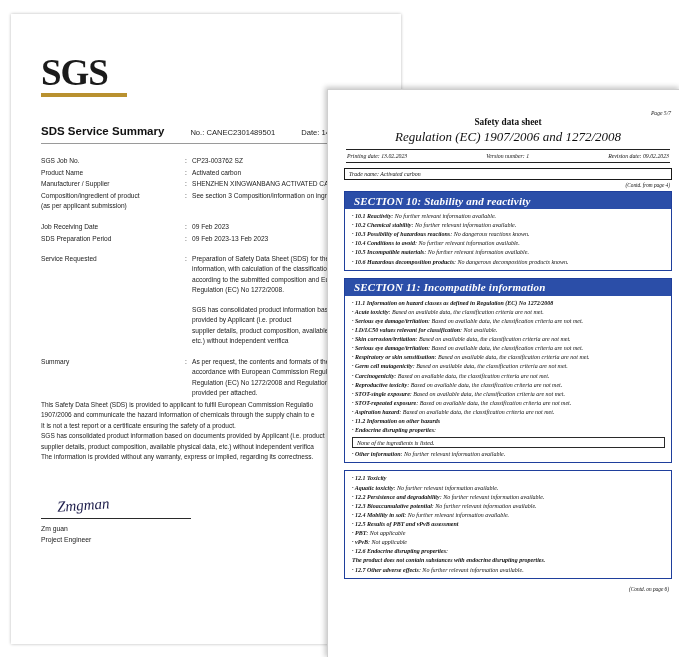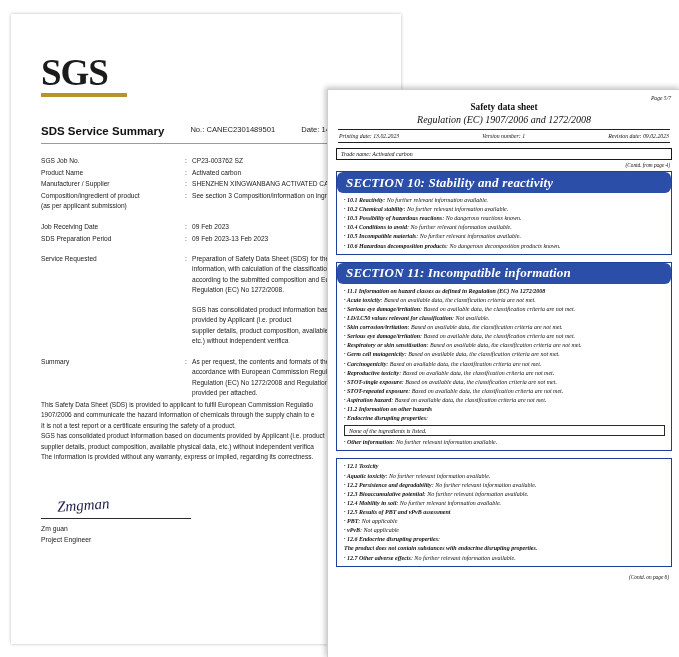--- a/index.html
+++ b/index.html
@@ -41,21 +41,21 @@
   }
   .sgs-underline {
     height: 4px;
     width: 86px;
     background: #b9912f;
     margin-top: 2px;
   }
   .sgs-title-row {
     margin-top: 28px;
     display: flex;
-    align-items: flex-start;
+    align-items: flex-end;
   }
   .sgs-title {
     font-size: 11.5px;
     font-weight: bold;
     color: #111;
     flex: 0 0 auto;
   }
   .sgs-meta {
     font-size: 7.6px;
     color: #222;
@@ -136,41 +136,42 @@
     top: 89px;
     width: 352px;
     height: 568px;
     background: #ffffff;
     border: 1px solid #cfcfcf;
     box-shadow: -2px -2px 5px rgba(0,0,0,0.22);
     overflow: hidden;
     font-family: "Liberation Serif", serif;
   }
   #front-doc .fd-inner {
-    padding: 6px 8px 4px 8px;
+    padding: 6px 8px 4px 16px;
     position: relative;
+    margin-top: 15px;
   }
   .page-num {
     position: absolute;
     right: 9px;
     top: 5px;
     font-size: 5.6px;
     font-style: italic;
     color: #222;
   }
   .fd-title {
     text-align: center;
     font-size: 9.3px;
     font-weight: bold;
     color: #111;
     margin-top: 6px;
   }
   .fd-sub {
     text-align: center;
-    font-size: 10px;
+    font-size: 13px;
     font-style: italic;
     color: #111;
     margin-top: 2px;
   }
   .fd-rule {
     height: 1px;
     background: #222;
     margin: 4px 2px 3px 2px;
   }
   .fd-dates {
@@ -203,26 +204,25 @@
     padding-right: 2px;
   }
   .section-block {
     border: 1.6px solid #1f3f9c;
     margin-bottom: 7px;
     padding: 0 0 3px 0;
   }
   .section-head {
     background: #2b4ea8;
     color: #ffffff;
-    font-size: 13px;
+    font-size: 11px;
     font-weight: bold;
     font-style: italic;
     padding: 2.5px 0 2.5px 9px;
     letter-spacing: 0.2px;
-    border-radius: 6px;
   }
   .section-body {
     padding: 3px 6px 0 7px;
   }
   .line {
     font-size: 6.0px;
     color: #111;
     line-height: 1.52;
     white-space: nowrap;
     overflow: hidden;

